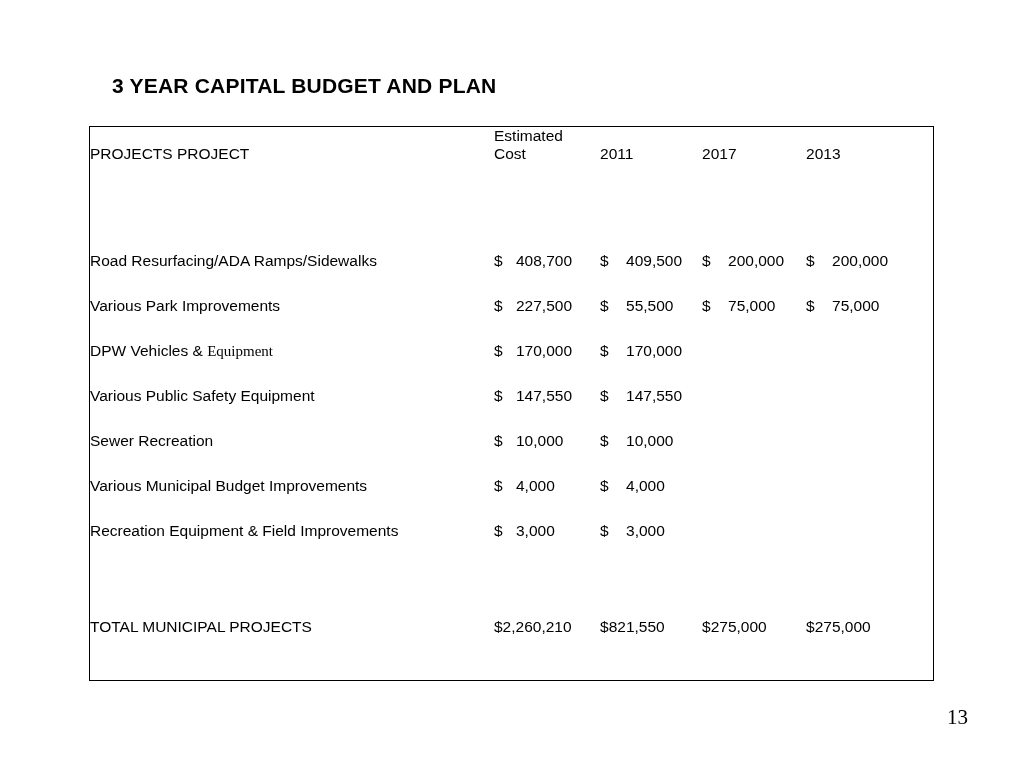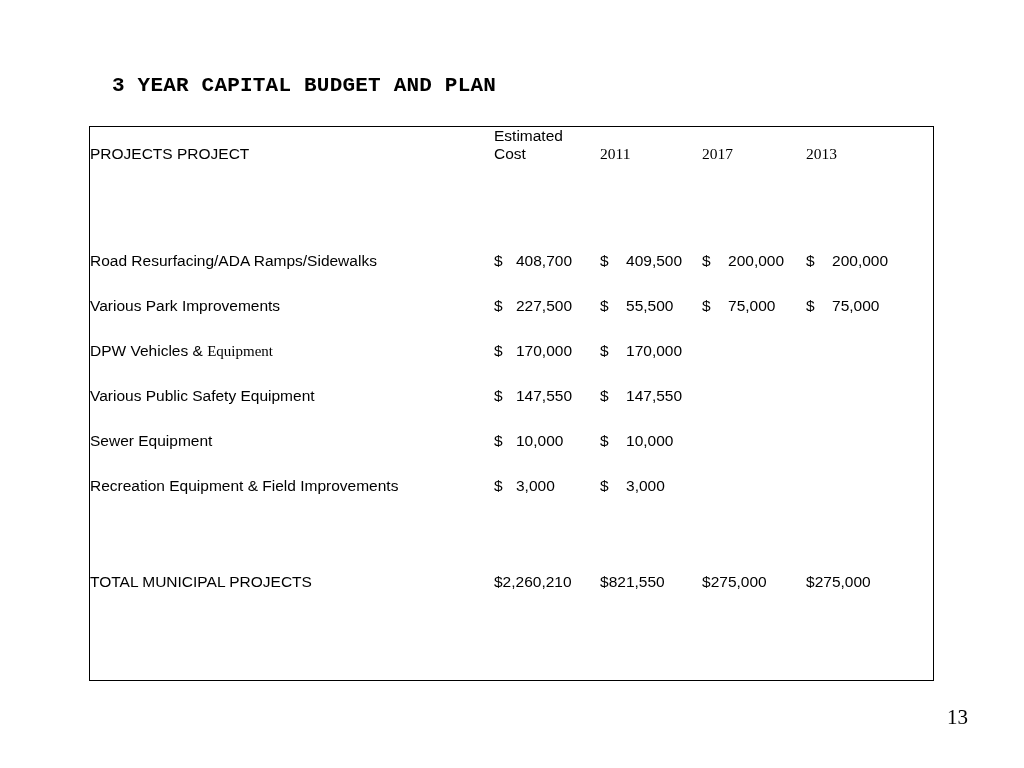--- a/index.html
+++ b/index.html
@@ -17,21 +17,21 @@
   }
   .slide {
     position: absolute;
     inset: 0;
     background: #ffffff;
   }
   .slide-title {
     position: absolute;
     left: 112px;
     top: 74px;
-    font-family: Liberation Mono, monospace;
+    font-family: Liberation Sans, sans-serif;
     font-weight: bold;
     font-size: 21px;
     letter-spacing: 0.2px;
     white-space: nowrap;
   }
   .table-box {
     position: absolute;
     left: 89px;
     top: 126px;
     width: 845px;
@@ -74,21 +74,20 @@
     padding-left: 7px;
   }
   .hdr-est {
     text-align: center;
     white-space: nowrap;
   }
   .hdr-est .l1 { display: block; }
   .hdr-year {
     text-align: center;
     white-space: nowrap;
-    font-family: Liberation Serif, serif;
   }
   .spacer-row td { height: 62px; }
   .spacer-row-2 td { height: 56px; }
 
   .item-row td {
     height: 45px;
     vertical-align: middle;
   }
   .item-name {
     padding-left: 7px;
@@ -209,31 +208,42 @@
           <td class="amount">147,550</td>
           <td class="dollar">$</td>
           <td class="amount">147,550</td>
           <td class="dollar"></td>
           <td class="amount"></td>
           <td class="dollar"></td>
           <td class="amount"></td>
         </tr>
 
         <tr class="item-row">
-          <td class="item-name">Sewer Equipment</td>
+          <td class="item-name">Sewer Recreation</td>
           <td class="dollar">$</td>
           <td class="amount">10,000</td>
           <td class="dollar">$</td>
           <td class="amount">10,000</td>
           <td class="dollar"></td>
           <td class="amount"></td>
           <td class="dollar"></td>
           <td class="amount"></td>
         </tr>
 
+        <tr class="item-row">
+          <td class="item-name">Various Municipal Budget Improvements</td>
+          <td class="dollar">$</td>
+          <td class="amount">4,000</td>
+          <td class="dollar">$</td>
+          <td class="amount">4,000</td>
+          <td class="dollar"></td>
+          <td class="amount"></td>
+          <td class="dollar"></td>
+          <td class="amount"></td>
+        </tr>
 
         <tr class="item-row">
           <td class="item-name">Recreation Equipment &amp; Field Improvements</td>
           <td class="dollar">$</td>
           <td class="amount">3,000</td>
           <td class="dollar">$</td>
           <td class="amount">3,000</td>
           <td class="dollar"></td>
           <td class="amount"></td>
           <td class="dollar"></td>

